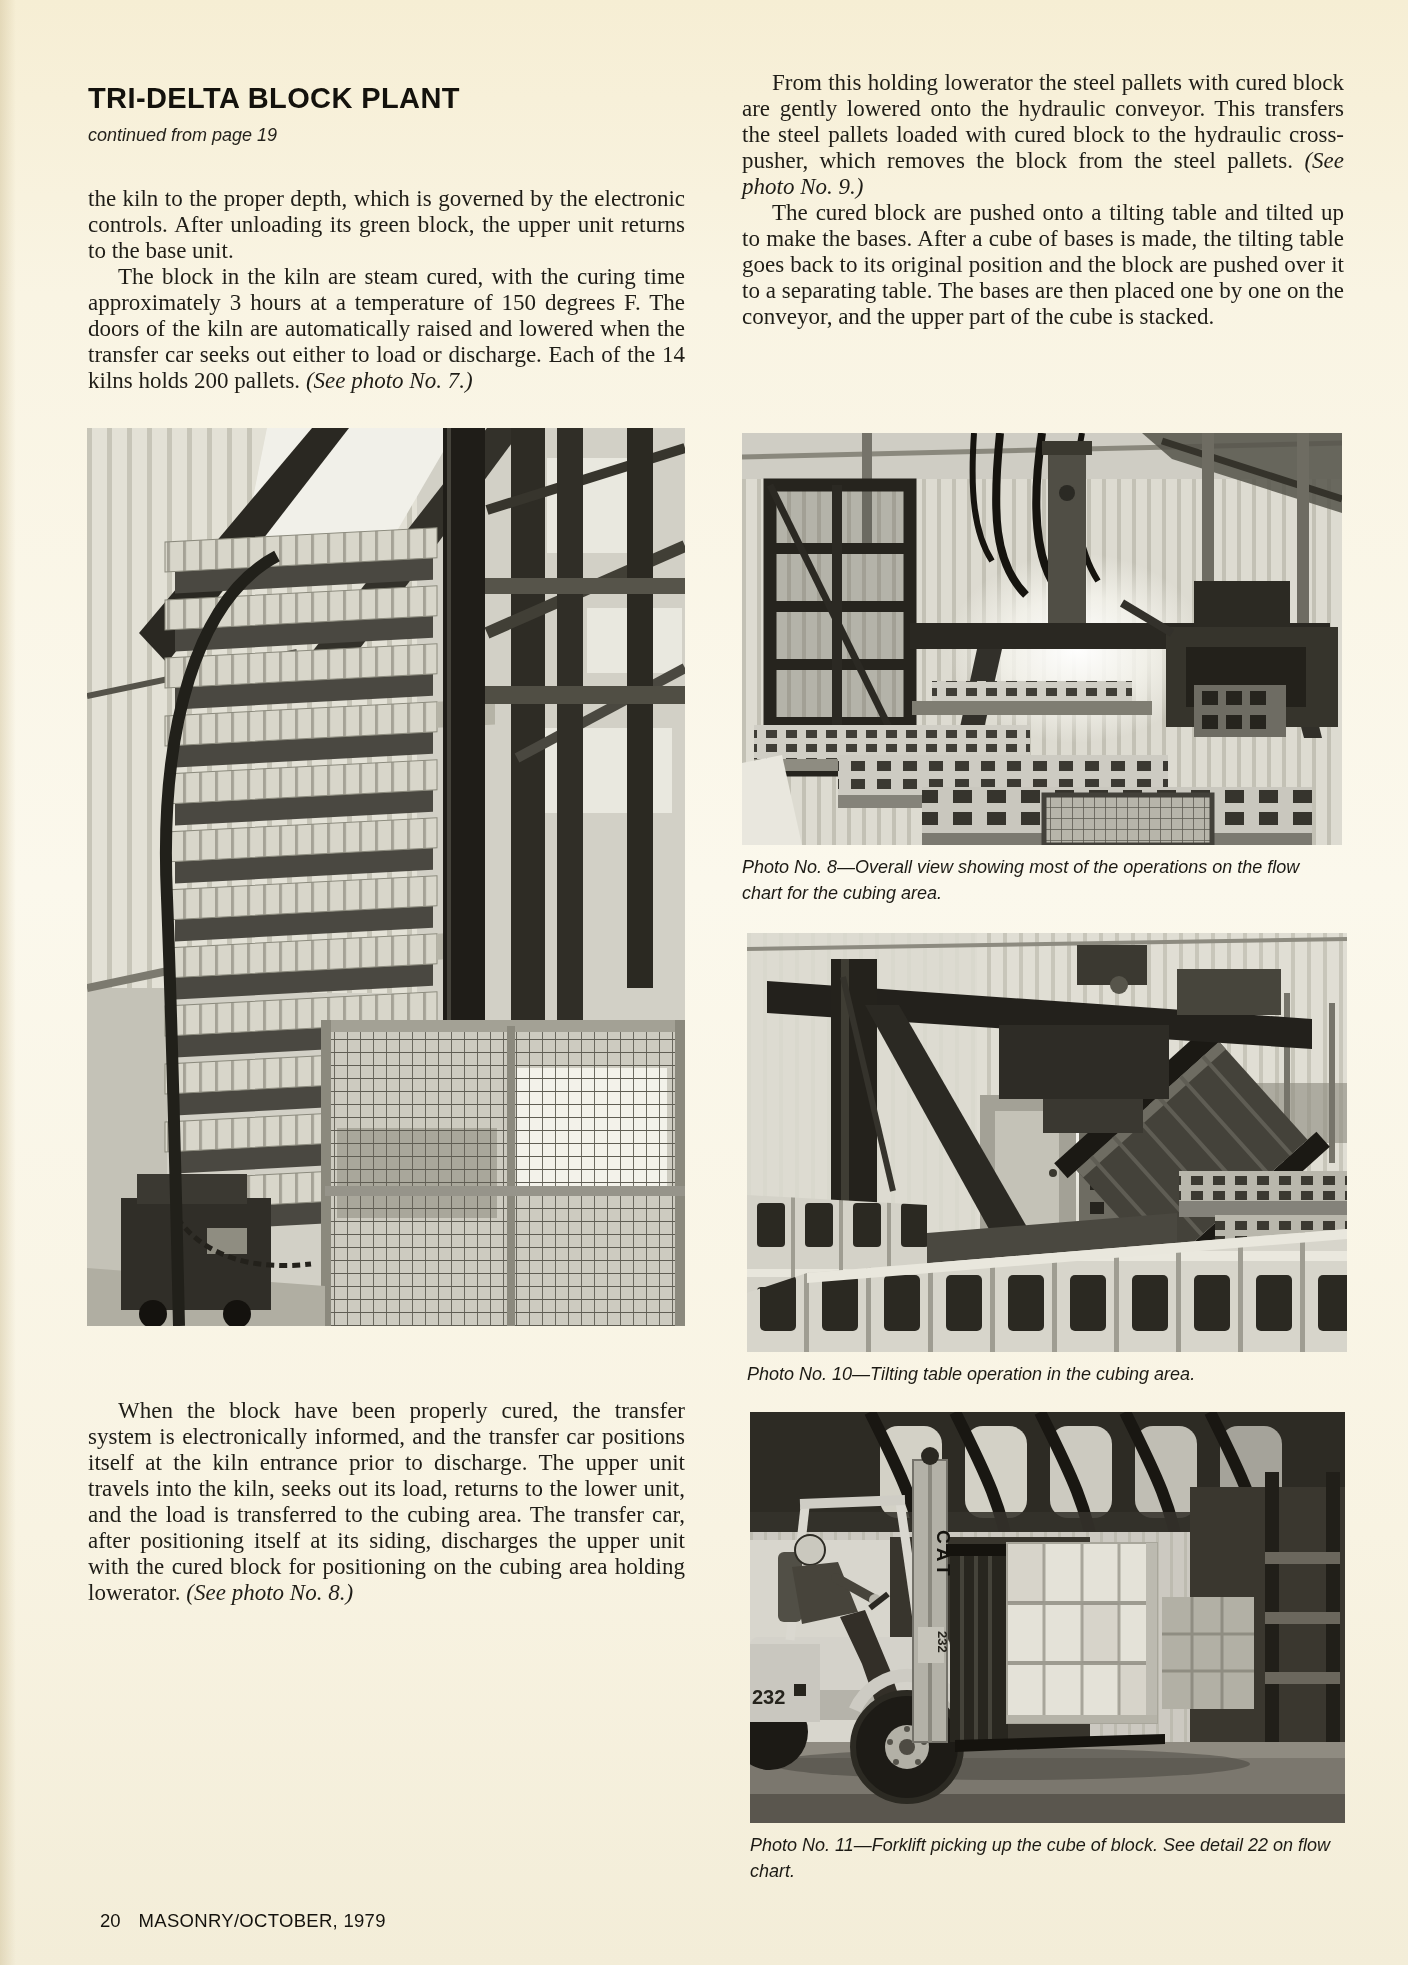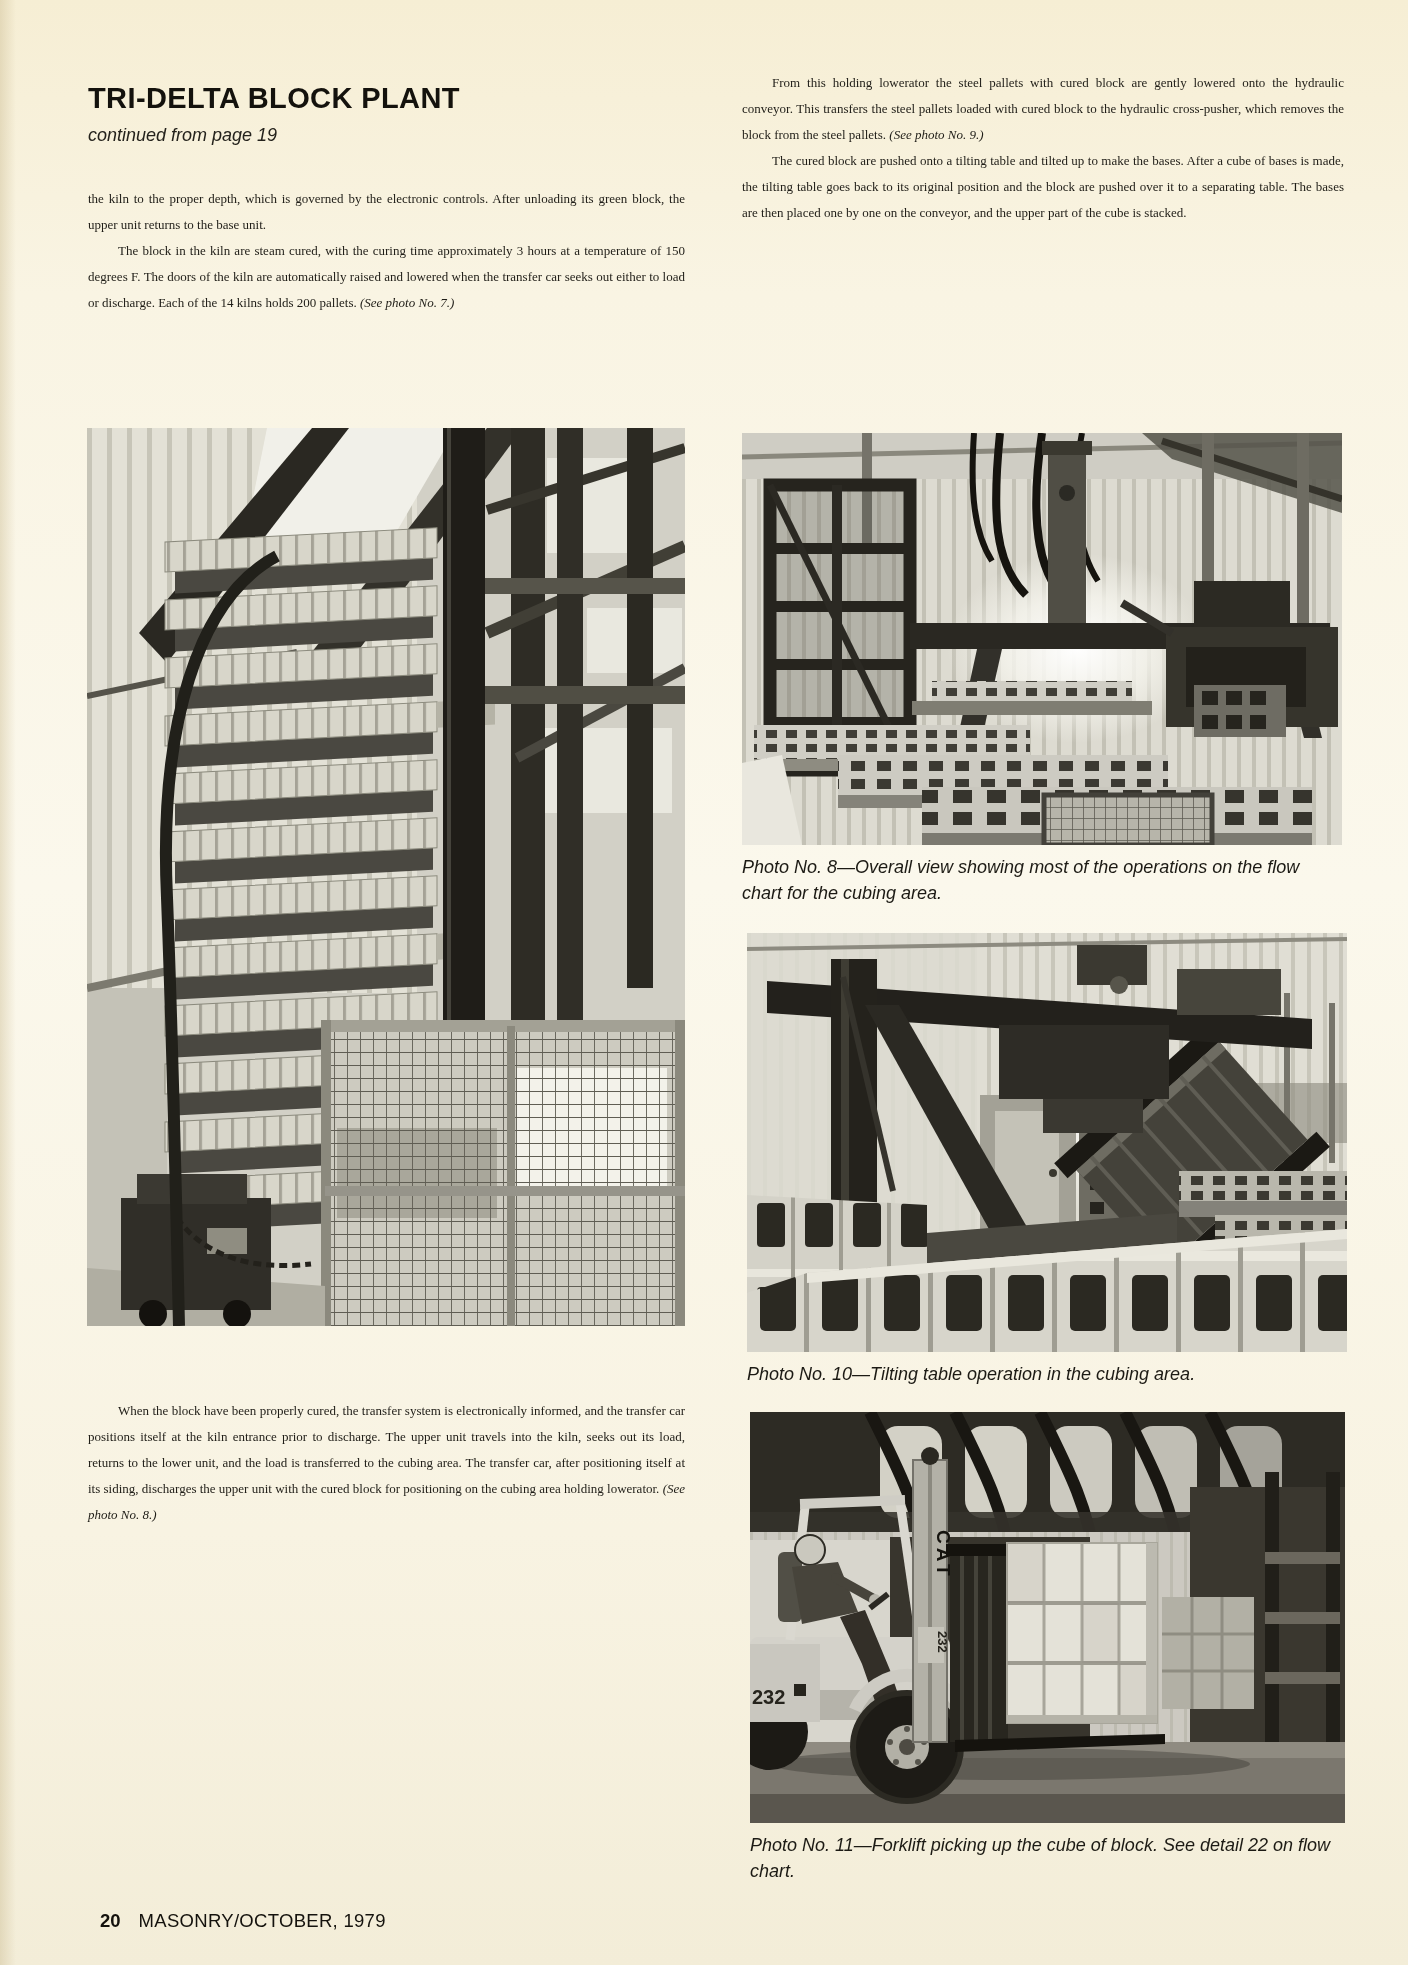--- a/index.html
+++ b/index.html
@@ -8,39 +8,39 @@
     background:linear-gradient(180deg,#f6eed4 0%,#f9f4e3 15%,#fbf8ec 45%,#f8f3e2 78%,#f3edd8 100%);
     font-family:"Liberation Serif",serif;color:#211f19;
   }
   .edgeshade{position:absolute;left:0;top:0;width:16px;height:100%;
     background:linear-gradient(90deg,rgba(205,190,150,.45),rgba(205,190,150,0));}
   .masthead{position:absolute;left:88px;top:82px;}
   .masthead h1{font-family:"Liberation Sans",sans-serif;font-size:29px;font-weight:bold;
     letter-spacing:.4px;margin:0;color:#14120d;}
   .masthead .subtitle{font-family:Liberation Sans, sans-serif;font-style:italic;
     font-size:18px;margin-top:10px;color:#24221c;}
-  .bodycol{position:absolute;font-size:13px;line-height:26px;text-align:justify;color:#1f1d17;}
+  .bodycol{position:absolute;font-size:23px;line-height:26px;text-align:justify;color:#1f1d17;}
   .bodycol p{margin:0;}
   .bodycol p.indent{text-indent:30px;}
   .ref{font-style:italic;}
   #left-top{left:88px;top:186px;width:597px;}
   #right-top{left:742px;top:70px;width:602px;}
   #left-bottom{left:88px;top:1398px;width:597px;}
   figure{position:absolute;margin:0;padding:0;}
   #fig8{left:87px;top:428px;width:598px;}
   #fig9{left:742px;top:433px;width:600px;}
   #fig10{left:747px;top:933px;width:600px;}
   #fig11{left:750px;top:1412px;width:595px;}
   .photo-frame{display:block;line-height:0;}
   .photo-frame svg{display:block;}
   figcaption{font-family:"Liberation Sans",sans-serif;font-style:italic;font-size:18px;
     line-height:26px;color:#1c1a14;margin-top:9px;}
   footer{position:absolute;left:100px;top:1910px;font-family:"Liberation Sans",sans-serif;
     font-size:18.5px;color:#14120d;}
-  footer .pageno{font-weight:bold;margin-right:18px;}
+  footer .pageno{font-weight:normal;margin-right:18px;}
   footer .mag{font-weight:normal;letter-spacing:.3px;}
 </style>
 </head>
 <body>
 
 <div class="page">
   <div class="edgeshade"></div>
 
   <header class="masthead">
     <h1>TRI-DELTA BLOCK PLANT</h1>

